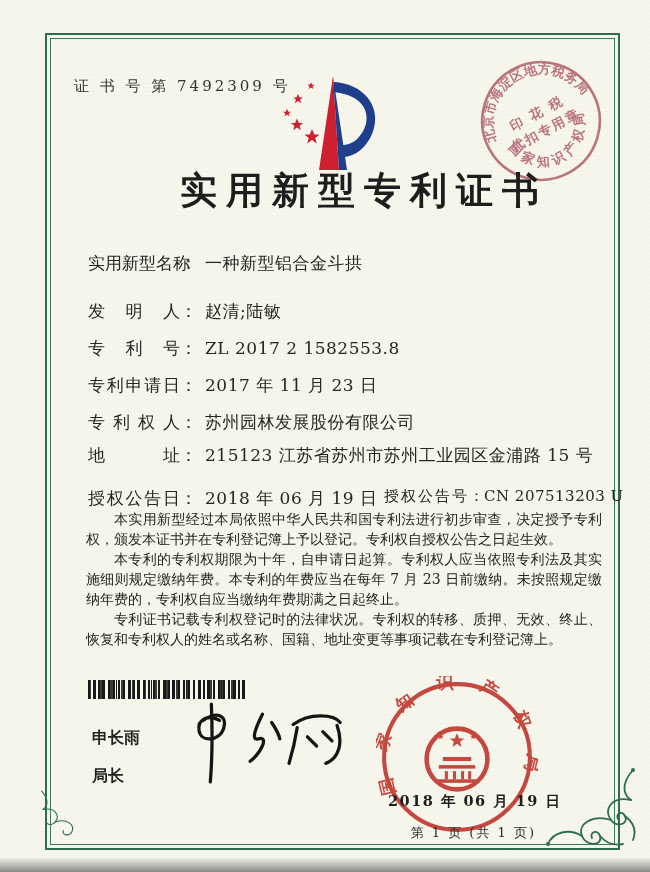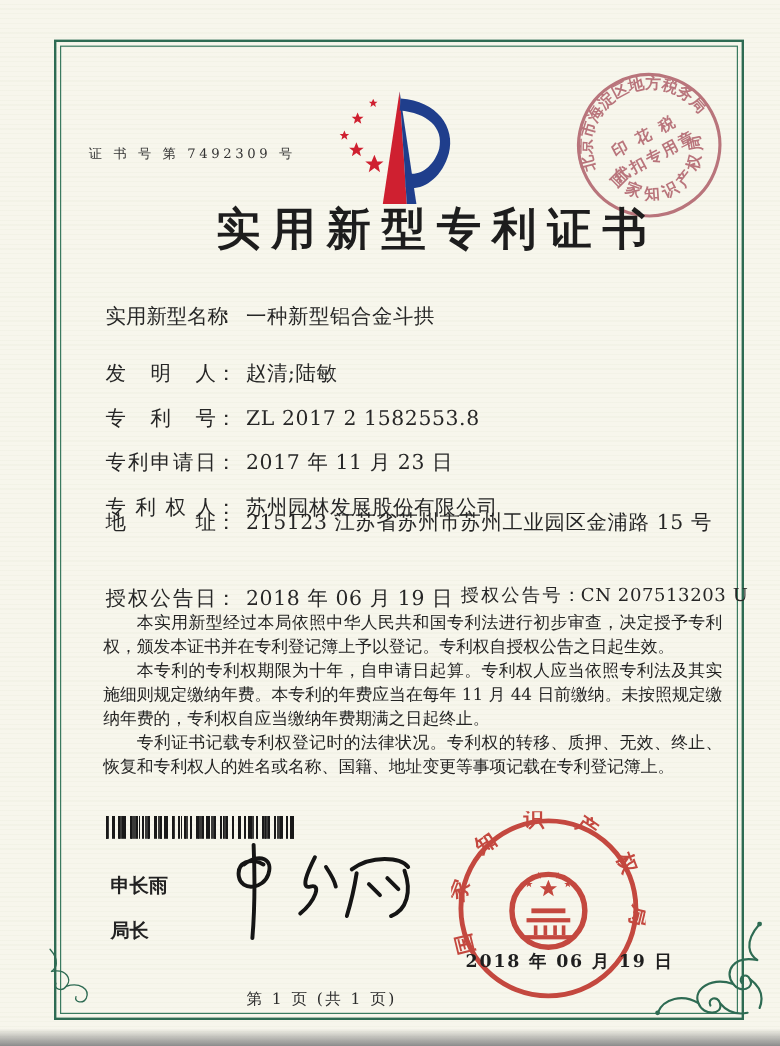--- a/index.html
+++ b/index.html
@@ -5,21 +5,21 @@
   html,body{margin:0;padding:0;background:#e8e8e4;}
   .page{
     position:relative;width:650px;height:872px;margin:0 auto;overflow:hidden;
     background:#f7f6ec;
     background-image:repeating-linear-gradient(0deg, rgba(205,212,185,.10) 0 1px, transparent 1px 4px);
     font-family:"DejaVu Serif","Liberation Serif",serif;color:#2b2b2b;
   }
   .frame-outer{position:absolute;left:45px;top:33px;width:571px;height:813px;
     border:2px solid #2e6b53;}
   .frame-inner{position:absolute;inset:3px;border:1px solid #3a7a60;}
-  .cert-no{position:absolute;left:74px;top:77px;font-size:11px;letter-spacing:3px;color:#333;margin-top:44px;}
+  .cert-no{position:absolute;left:74px;top:77px;font-size:15px;letter-spacing:3px;color:#333;}
   .tax-stamp{position:absolute;left:478px;top:58px;width:126px;height:126px;
     transform:rotate(-28deg);opacity:.78;}
   .logo{position:absolute;left:267px;top:74px;width:116px;height:102px;}
   .title{position:absolute;left:0;top:166px;width:650px;margin:0;text-align:center;
     font-size:37px;font-weight:700;letter-spacing:9px;color:#1d1d1d;padding-left:39px;}
   .frow{position:absolute;left:88px;white-space:nowrap;font-size:17px;color:#262626;}
   .flabel{display:inline-block;width:92px;text-align:justify;text-align-last:justify;}
   .fcolon{display:inline-block;margin-right:8px;}
   .fvalue{letter-spacing:.5px;}
   .grant-no{position:absolute;left:384px;top:487px;font-size:15px;white-space:nowrap;color:#262626;}
@@ -34,21 +34,21 @@
       repeating-linear-gradient(90deg,#181818 0 1px,transparent 1px 7px),
       repeating-linear-gradient(90deg,rgba(25,25,25,.85) 0 3px,transparent 3px 11px);}
   .signoff-title{position:absolute;left:92px;top:726px;font-size:16px;font-weight:600;color:#222;margin-top:40px;}
   .signoff-name{position:absolute;left:92px;top:728px;font-size:16px;font-weight:600;color:#222;}
   .signature{position:absolute;left:172px;top:700px;width:185px;height:92px;}
   .office-seal{position:absolute;left:376px;top:676px;width:162px;height:162px;opacity:.92;}
   .seal-date{position:absolute;left:388px;top:792px;font-size:14.5px;letter-spacing:1.5px;
     color:#1e1e1e;font-weight:600;white-space:nowrap;}
   .flourish-r{position:absolute;left:545px;top:768px;width:94px;height:80px;}
   .flourish-l{position:absolute;left:38px;top:776px;width:58px;height:72px;transform:scaleX(-1);}
-  .footer{position:absolute;left:0;top:824px;width:536px;text-align:center;
+  .footer{position:absolute;left:0;top:824px;width:536px;text-align:right;
     font-size:13px;letter-spacing:2px;color:#2b2b2b;}
   .scan-edge{position:absolute;left:0;bottom:0;width:650px;height:15px;
     background:linear-gradient(180deg,rgba(145,145,145,0) 0%,rgba(135,135,135,.55) 55%,#898989 100%);}
   .stamp-arc{font-size:12.5px;fill:#a8515d;font-weight:600;}
   .stamp-center{font-size:12.5px;fill:#a8515d;font-weight:700;letter-spacing:2px;}
   .seal-arc{font-size:17px;fill:#c03a31;font-weight:700;letter-spacing:24px;}
 </style>
 </head>
 <body>
 
@@ -97,35 +97,35 @@
     </div>
     <div class="frow" style="top:337px">
       <span class="flabel">专利号</span><span class="fcolon">：</span><span class="fvalue">ZL 2017 2 1582553.8</span>
     </div>
     <div class="frow" style="top:374px">
       <span class="flabel">专利申请日</span><span class="fcolon">：</span><span class="fvalue">2017 年 11 月 23 日</span>
     </div>
     <div class="frow" style="top:411px">
       <span class="flabel">专利权人</span><span class="fcolon">：</span><span class="fvalue">苏州园林发展股份有限公司</span>
     </div>
-    <div class="frow" style="top:424px">
+    <div class="frow" style="top:444px">
       <span class="flabel">地址</span><span class="fcolon">：</span><span class="fvalue">215123 江苏省苏州市苏州工业园区金浦路 15 号</span>
     </div>
     <div class="frow" style="top:487px">
       <span class="flabel">授权公告日</span><span class="fcolon">：</span><span class="fvalue">2018 年 06 月 19 日</span>
     </div>
   </div>
 
   <div class="grant-no">
     <span class="glabel">授权公告号</span><span>：</span><span class="fvalue">CN 207513203 U</span>
   </div>
 
   <div class="body-text">
     <p>本实用新型经过本局依照中华人民共和国专利法进行初步审查，决定授予专利权，颁发本证书并在专利登记簿上予以登记。专利权自授权公告之日起生效。</p>
-    <p>本专利的专利权期限为十年，自申请日起算。专利权人应当依照专利法及其实施细则规定缴纳年费。本专利的年费应当在每年 11 月 44 日前缴纳。未按照规定缴纳年费的，专利权自应当缴纳年费期满之日起终止。</p>
+    <p>本专利的专利权期限为十年，自申请日起算。专利权人应当依照专利法及其实施细则规定缴纳年费。本专利的年费应当在每年 7 月 23 日前缴纳。未按照规定缴纳年费的，专利权自应当缴纳年费期满之日起终止。</p>
     <p>专利证书记载专利权登记时的法律状况。专利权的转移、质押、无效、终止、恢复和专利权人的姓名或名称、国籍、地址变更等事项记载在专利登记簿上。</p>
   </div>
 
   <div class="barcode"></div>
 
   <div class="signoff-title">局长</div>
   <div class="signoff-name">申长雨</div>
 
   <svg class="signature" viewBox="0 0 180 90">
     <g fill="none" stroke="#151515" stroke-width="3.2" stroke-linecap="round" stroke-linejoin="round">

